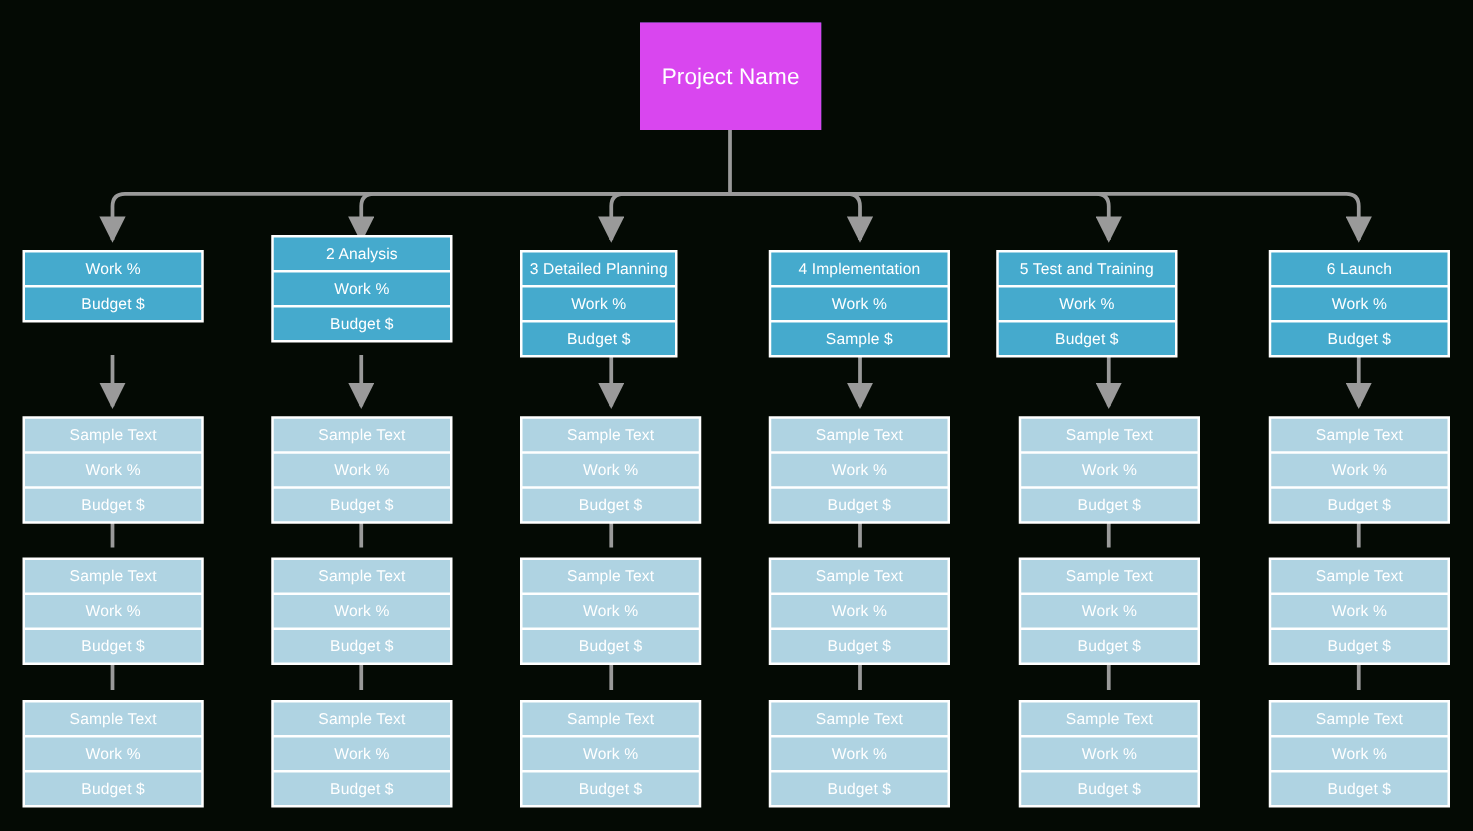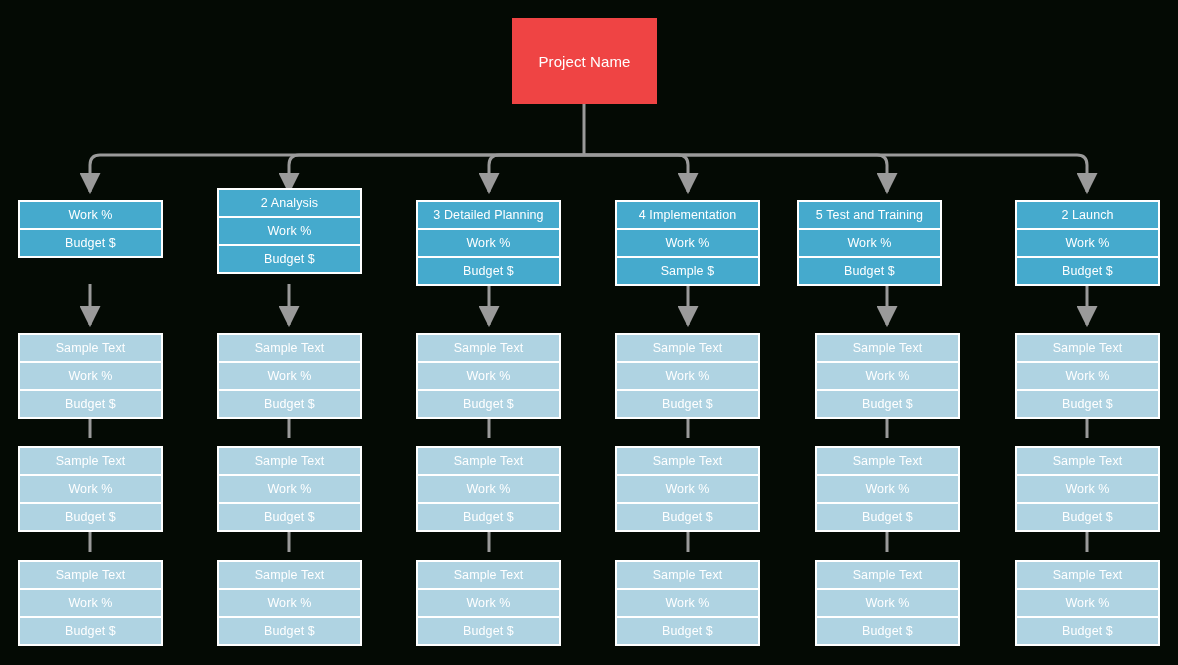--- a/index.html
+++ b/index.html
@@ -46,22 +46,22 @@
     white-space: nowrap;
     overflow: hidden;
   }
   
   .node.root {
     background: #1f5f8e;
     padding: 0;
   }
   .node.root .cell {
     height: 100%;
-    background: #ef4444;
-    font-size: 15px;
+    background: #d946ef;
+    font-size: 18px;
   }
   
   .node.teal .cell {
     background: #45aacd;
     height: 26px;
   }
   
   .node.light .cell {
     background: #afd3e2;
     height: 26px;
@@ -151,21 +151,21 @@
     <div class="cell">Sample Text</div>
     <div class="cell">Work %</div>
     <div class="cell">Budget $</div>
   </div>
   <div class="node light" style="left:217px; top:560px; width:145px;">
     <div class="cell">Sample Text</div>
     <div class="cell">Work %</div>
     <div class="cell">Budget $</div>
   </div>
 
-  <div class="node teal" style="left:416px; top:200px; width:145px;">
+  <div class="node teal" style="left:416px; top:200px; width:126px;">
     <div class="cell">3 Detailed Planning</div>
     <div class="cell">Work %</div>
     <div class="cell">Budget $</div>
   </div>
   <div class="node light" style="left:416px; top:333px; width:145px;">
     <div class="cell">Sample Text</div>
     <div class="cell">Work %</div>
     <div class="cell">Budget $</div>
   </div>
   <div class="node light" style="left:416px; top:446px; width:145px;">
@@ -215,21 +215,21 @@
     <div class="cell">Work %</div>
     <div class="cell">Budget $</div>
   </div>
   <div class="node light" style="left:815px; top:560px; width:145px;">
     <div class="cell">Sample Text</div>
     <div class="cell">Work %</div>
     <div class="cell">Budget $</div>
   </div>
 
   <div class="node teal" style="left:1015px; top:200px; width:145px;">
-    <div class="cell">2 Launch</div>
+    <div class="cell">6 Launch</div>
     <div class="cell">Work %</div>
     <div class="cell">Budget $</div>
   </div>
   <div class="node light" style="left:1015px; top:333px; width:145px;">
     <div class="cell">Sample Text</div>
     <div class="cell">Work %</div>
     <div class="cell">Budget $</div>
   </div>
   <div class="node light" style="left:1015px; top:446px; width:145px;">
     <div class="cell">Sample Text</div>

